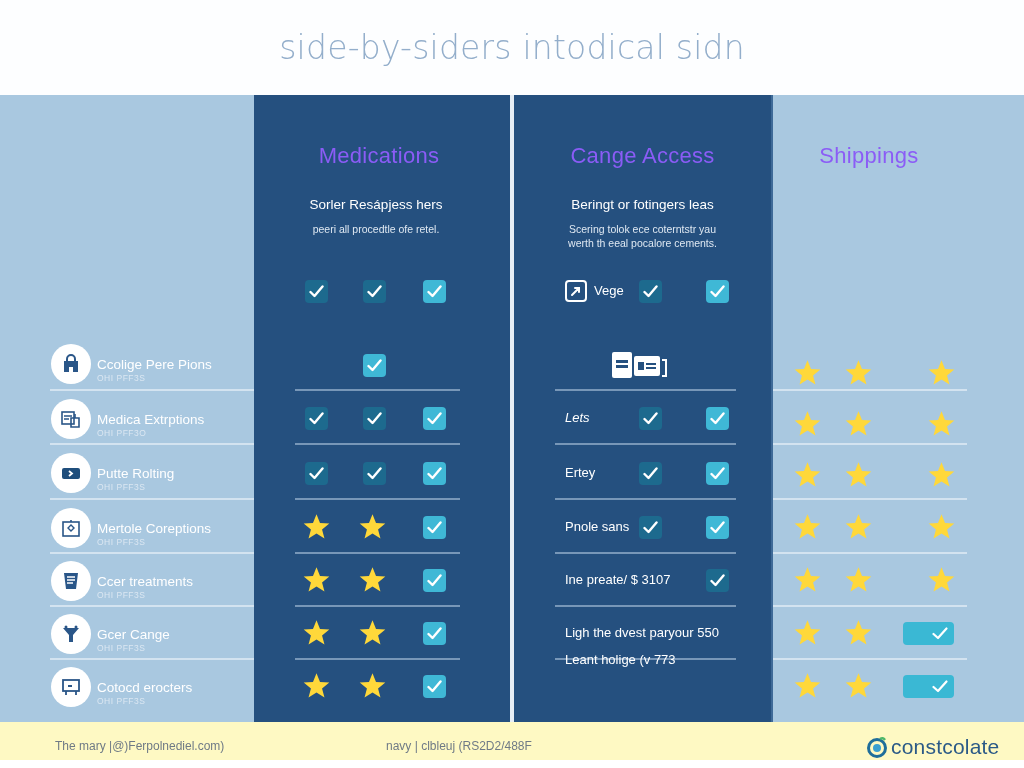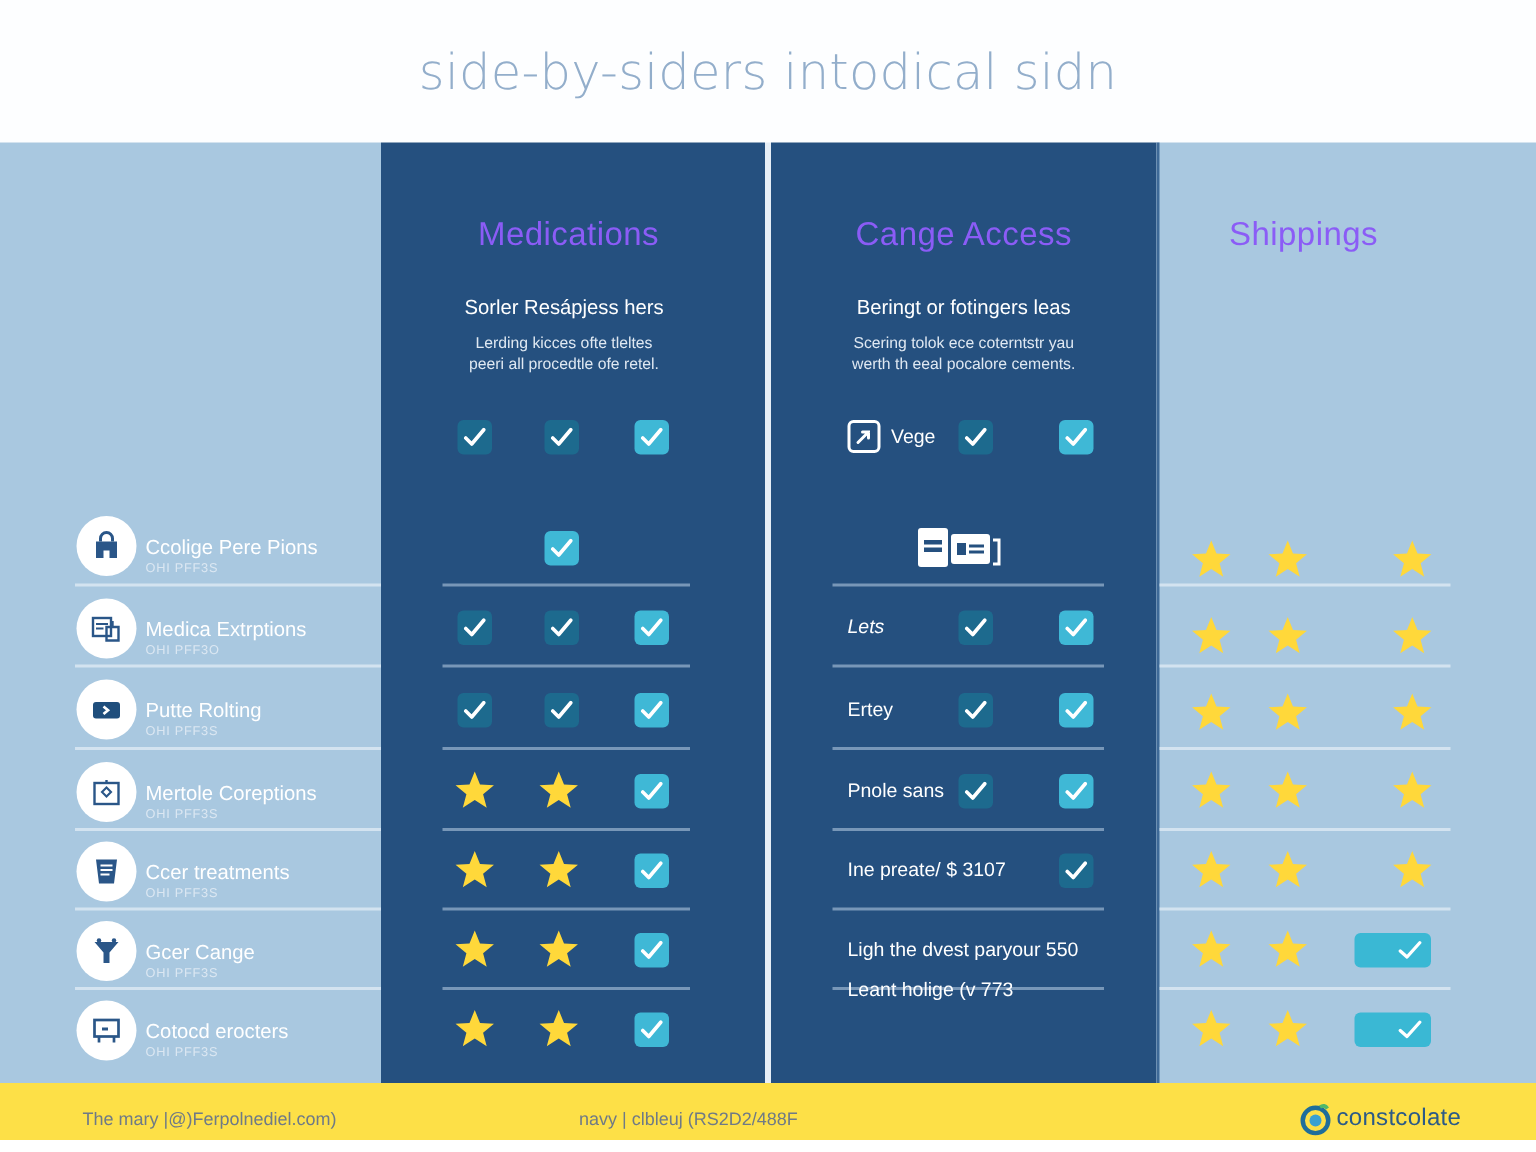--- a/index.html
+++ b/index.html
@@ -36,47 +36,46 @@
 
   .feature { position: absolute; left: 51px; height: 42px; display: flex; align-items: center; }
   .feature-icon { width: 40px; height: 40px; border-radius: 50%; background: #ffffff; display: flex; align-items: center; justify-content: center; flex-shrink: 0; }
   .feature-icon svg { width: 22px; height: 22px; }
   .feature-text { margin-left: 6px; display: flex; flex-direction: column; margin-top: 12px; }
   .feature-label { font-size: 13.5px; color: #ffffff; line-height: 16px; white-space: nowrap; }
   .feature-sub { font-size: 8.5px; color: #dbe7f2; line-height: 10px; letter-spacing: 0.5px; }
 
   .doc-label { position: absolute; left: 565px; font-size: 13px; color: #ffffff; white-space: nowrap; }
 
-  .footer { position: absolute; left: 0; top: 722px; width: 1024px; height: 38px; background: #fde047; text-decoration: underline; }
+  .footer { position: absolute; left: 0; top: 722px; width: 1024px; height: 38px; background: #fef9c3; text-decoration: underline; }
   .footer-left { position: absolute; left: 55px; top: 17px; font-size: 12px; color: #6f7a86; }
   .footer-mid { position: absolute; left: 386px; top: 17px; font-size: 12px; color: #6f7a86; }
   .footer-brand { position: absolute; left: 866px; top: 13px; display: flex; align-items: center; }
   .footer-brand svg { width: 22px; height: 22px; }
-  .footer-brand span { margin-left: 3px; font-size: 16px; color: #2b5a87; letter-spacing: 0.2px; }
+  .footer-brand span { margin-left: 3px; font-size: 21px; color: #2b5a87; letter-spacing: 0.2px; }
 </style>
 </head>
 <body>
 
 <div class="page">
 
   <div class="header">
     <div class="header-title">side-by-siders intodical sidn</div>
   </div>
 
   <div class="band band-left"></div>
   <div class="band band-med"></div>
   <div class="band band-sep"></div>
   <div class="band band-doc"></div>
   <div class="band band-ship"></div>
   <div class="band band-ship-edge"></div>
 
   <div class="col-title" style="left:254px;width:250px;">Medications</div>
   <div class="col-sub" style="left:254px;width:244px;">Sorler Resápjess hers</div>
   <div class="col-desc" style="left:254px;width:244px;">
-    <div>Lerding kicces ofte tleltes</div>
     <div>peeri all procedtle ofe retel.</div>
   </div>
 
   <div class="col-title" style="left:514px;width:257px;">Cange Access</div>
   <div class="col-sub" style="left:514px;width:257px;">Beringt or fotingers leas</div>
   <div class="col-desc" style="left:514px;width:257px;">
     <div>Scering tolok ece coterntstr yau</div>
     <div>werth th eeal pocalore cements.</div>
   </div>
 

